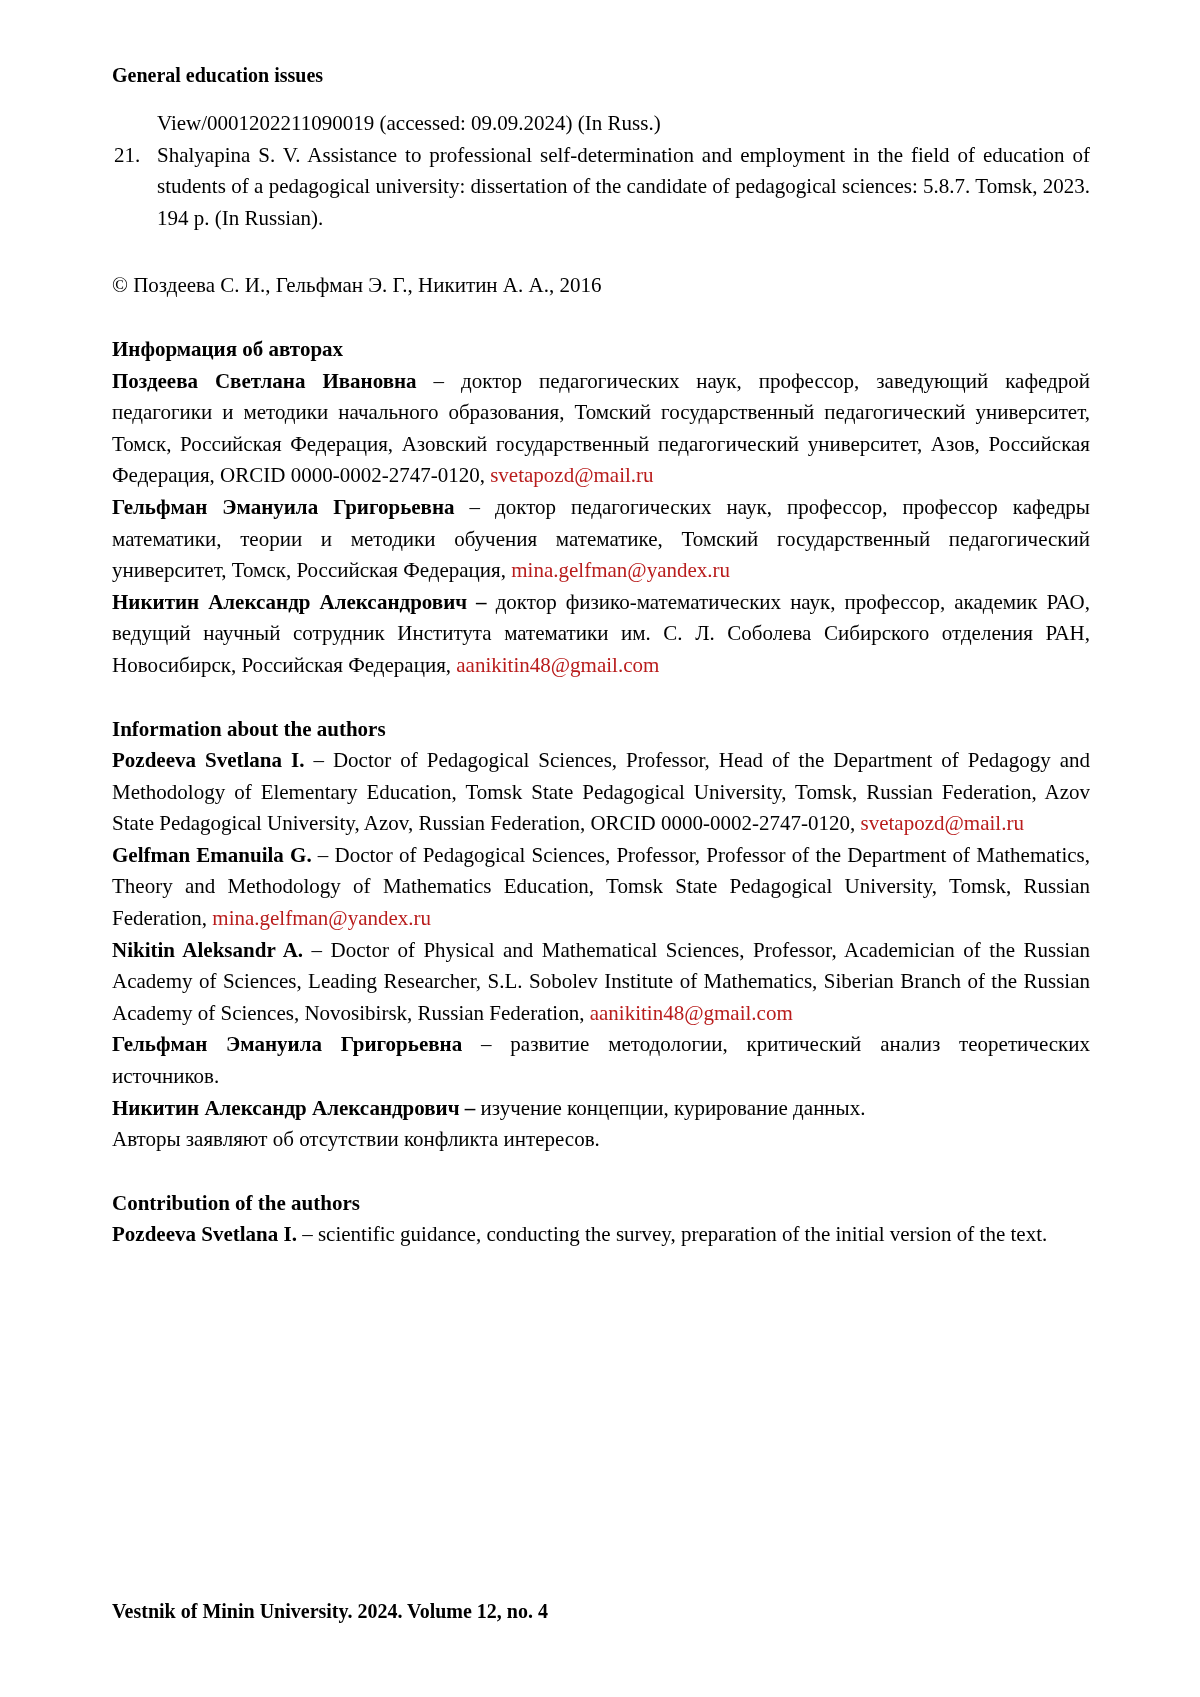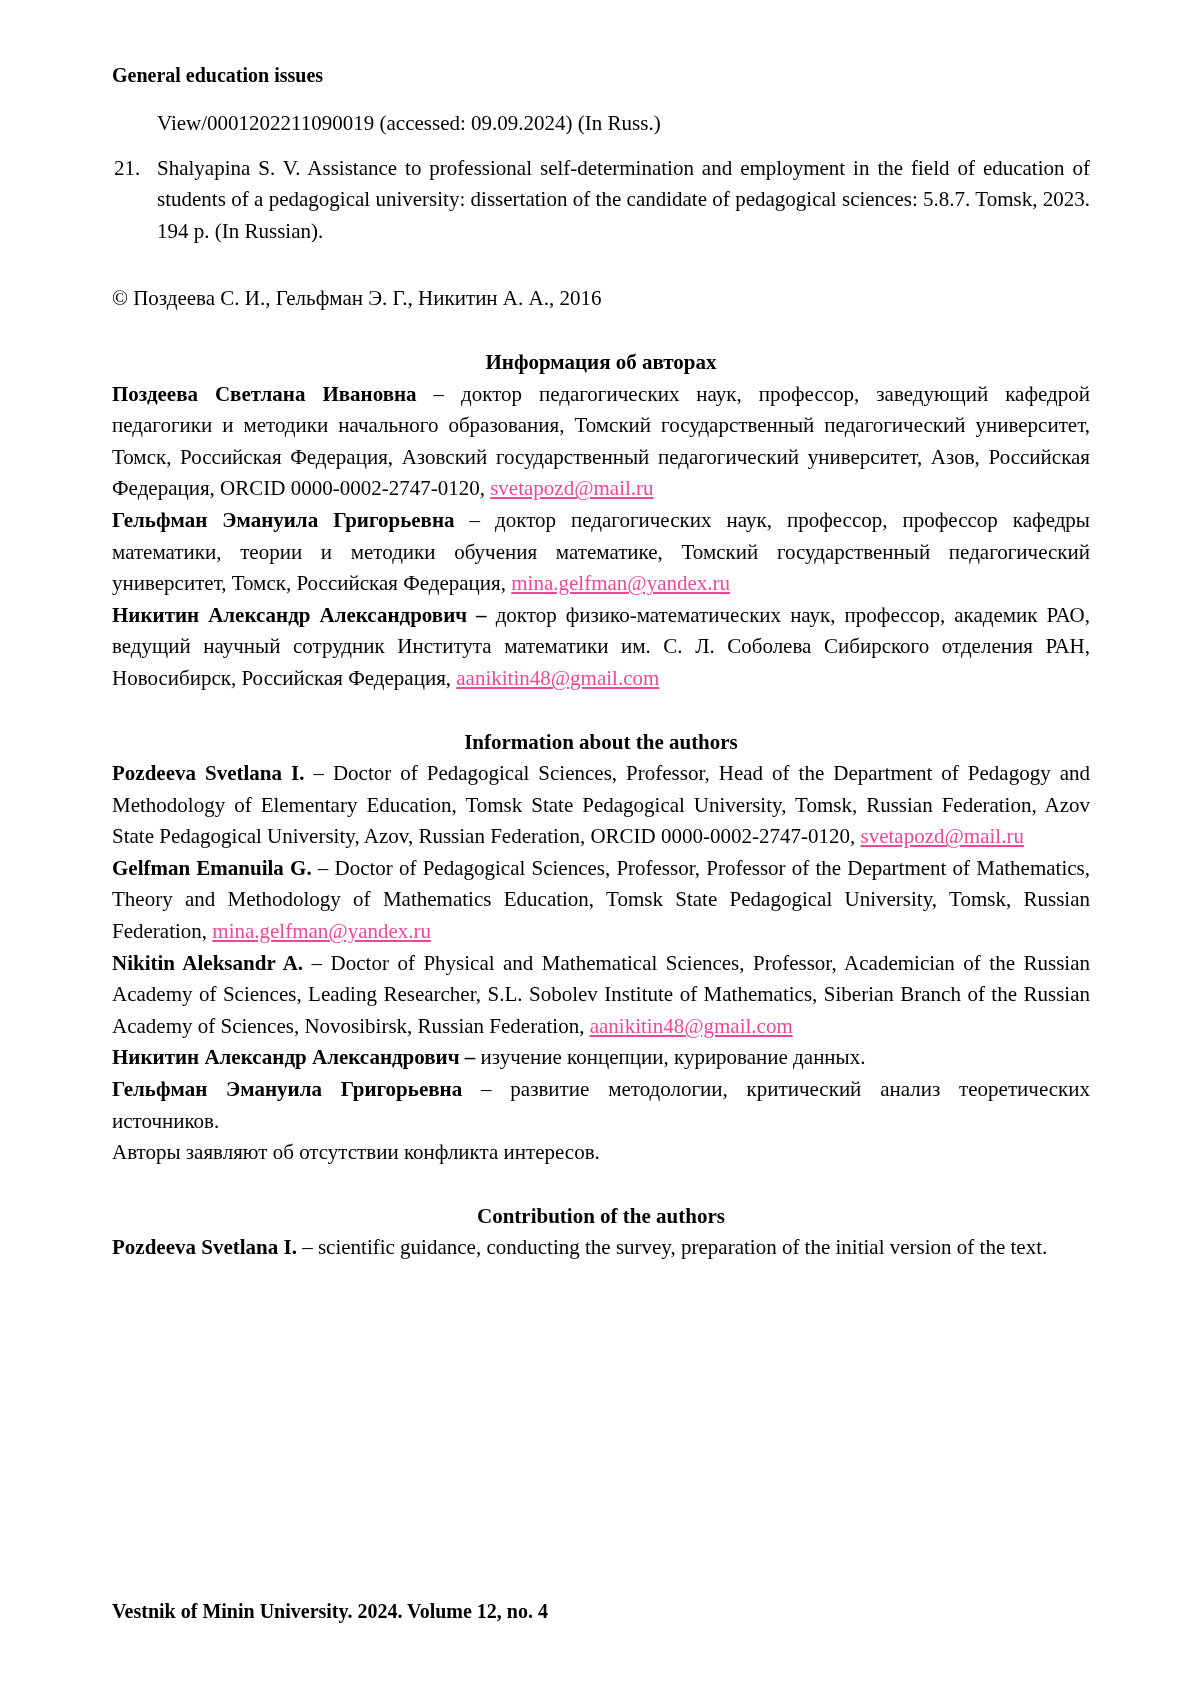--- a/index.html
+++ b/index.html
@@ -25,41 +25,39 @@
   .refs { margin-top: 20px; }
   .ref-cont { padding-left: 45px; }
   .just-line {
     text-align: justify;
     text-align-last: justify;
   }
   .ref-item {
     position: relative;
     padding-left: 45px;
     text-align: justify;
-    margin-top: 13px;
   }
   .ref-num { position: absolute; left: 2px; top: 0; }
   .copyright { margin: 36px 0 0 0; }
   .heading {
     margin: 0;
-    text-align: center;
+    text-align: left;
     font-weight: bold;
     font-size: 21px;
     line-height: 31.6px;
   }
   .gap32 { margin-top: 32px; }
   .gap68 { margin-top: 68px; }
   .para {
     margin: 0;
     text-align: justify;
   }
   .para b { font-weight: bold; }
   a.email {
-    color: #ec4899;
-    text-decoration: underline;
+    color: #b91c1c;
     cursor: pointer;
   }
   .footer-line {
     position: absolute;
     left: 112px;
     top: 1598px;
     font-weight: bold;
     font-size: 20px;
     line-height: 26px;
   }
@@ -94,23 +92,23 @@
   <h3 class="heading gap32">Information about the authors</h3>
 
   <p class="para body-text"><b>Pozdeeva Svetlana I.</b><span> – Doctor of Pedagogical Sciences, Professor, Head of the Department of Pedagogy and Methodology of Elementary Education, Tomsk State Pedagogical University, Tomsk, Russian Federation, Azov State Pedagogical University, Azov, Russian Federation, ORCID 0000-0002-2747-0120, </span><a class="email">svetapozd@mail.ru</a></p>
 
   <p class="para body-text"><b>Gelfman Emanuila G.</b><span> – Doctor of Pedagogical Sciences, Professor, Professor of the Department of Mathematics, Theory and Methodology of Mathematics Education, Tomsk State Pedagogical University, Tomsk, Russian Federation, </span><a class="email">mina.gelfman@yandex.ru</a></p>
 
   <p class="para body-text"><b>Nikitin Aleksandr A.</b><span> – Doctor of Physical and Mathematical Sciences, Professor, Academician of the Russian Academy of Sciences, Leading Researcher, S.L. Sobolev Institute of Mathematics, Siberian Branch of the Russian Academy of Sciences, Novosibirsk, Russian Federation, </span><a class="email">aanikitin48@gmail.com</a></p>
 
 
 
+  <p class="para body-text"><b>Гельфман Эмануила Григорьевна</b><span> – развитие методологии, критический анализ теоретических источников.</span></p>
+
   <p class="para body-text"><b>Никитин Александр Александрович –</b><span> изучение концепции, курирование данных.</span></p>
-
-  <p class="para body-text"><b>Гельфман Эмануила Григорьевна</b><span> – развитие методологии, критический анализ теоретических источников.</span></p>
 
   <p class="para body-text">Авторы заявляют об отсутствии конфликта интересов.</p>
 
   <h3 class="heading gap32">Contribution of the authors</h3>
 
   <p class="para body-text"><b>Pozdeeva Svetlana I.</b><span> – scientific guidance, conducting the survey, preparation of the initial version of the text.</span></p>
 
   <div class="footer-line">Vestnik of Minin University. 2024. Volume 12, no. 4</div>
 
 </div>

